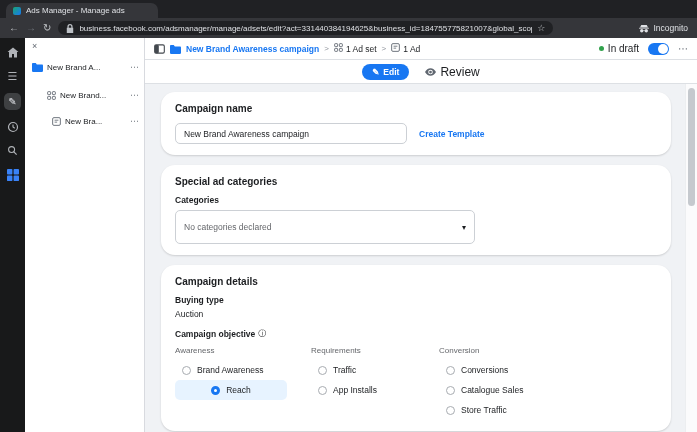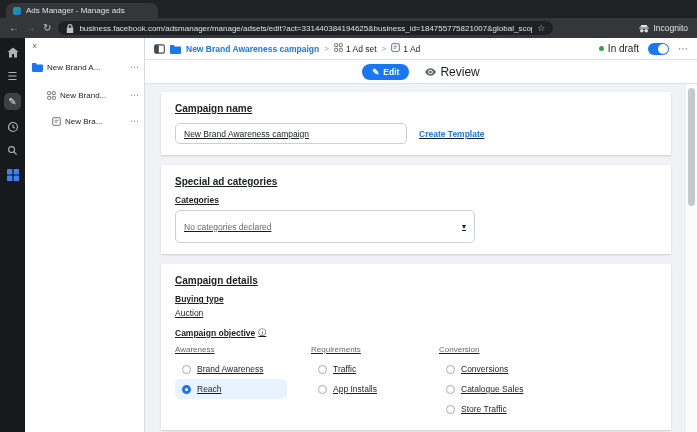--- a/index.html
+++ b/index.html
@@ -46,40 +46,40 @@
   .status-label{font-size:10px;}
   .toggle{width:21px;height:12px;border-radius:6px;background:#1877f2;position:relative;margin:0 4px;}
   .knob{position:absolute;right:1px;top:1px;width:10px;height:10px;border-radius:50%;background:#fff;}
   .bar-dots{color:#606770;font-size:10px;}
 
   .editbar{height:24px;background:#fff;border-bottom:1px solid #dde0e4;display:flex;align-items:center;justify-content:center;gap:16px;}
   .edit-pill{height:16px;background:#1877f2;color:#fff;border-radius:9px;display:flex;align-items:center;gap:4px;padding:0 10px;font-size:8.5px;font-weight:bold;}
   .review{display:flex;align-items:center;gap:4px;font-size:12px;color:#1c1e21;}
 
   .content{position:absolute;top:46px;left:0;width:540px;height:348px;overflow:hidden;padding:8px 14px 0 16px;}
-  .card{background:#fff;border-radius:0;box-shadow:0 1px 2px rgba(0,0,0,0.15);padding:11px 14px;margin-bottom:10px;text-decoration:underline;}
+  .card{background:#fff;border-radius:14px;box-shadow:0 1px 2px rgba(0,0,0,0.15);padding:11px 14px;margin-bottom:10px;}
   .card-title{font-size:10px;font-weight:bold;}
   .field-row{display:flex;align-items:center;gap:12px;margin-top:9px;}
   input.text{width:232px;height:21px;border:1px solid #ccd0d5;border-radius:5px;padding:0 8px;font-size:8.5px;font-family:inherit;color:#1c1e21;outline:none;}
   .link{color:#1877f2;font-size:8.5px;}
   .link.bold{font-weight:bold;}
   .desc{font-size:8.5px;line-height:1.35;color:#1c1e21;margin-top:6px;max-width:445px;}
   .sub-label{font-size:8.5px;font-weight:bold;margin-top:8px;}
-  .dropdown{width:300px;height:33px;border:1px solid #ccd0d5;border-radius:5px;display:flex;align-items:center;justify-content:space-between;padding:8px 8px;margin-top:5px;background:#fff;}
+  .dropdown{width:300px;height:26px;border:1px solid #ccd0d5;border-radius:5px;display:flex;align-items:center;justify-content:space-between;padding:16px 8px;margin-top:5px;background:#fff;}
   .dd-value{font-size:8.5px;color:#65676b;}
   .dd-chev{font-size:8px;color:#1c1e21;}
   .value-text{font-size:8.5px;margin-top:4px;}
   .obj-label{display:flex;align-items:center;gap:3px;margin-top:10px;}
   .info{font-size:8px;color:#1c1e21;line-height:1;}
   .columns{display:flex;gap:24px;margin-top:7px;}
   .col{display:flex;flex-direction:column;}
   .col0{width:112px;}.col1{width:104px;}.col2{width:100px;}
   .col-heading{font-size:8px;color:#65676b;margin-bottom:5px;}
   .opt{height:20px;display:flex;align-items:center;gap:6px;padding:0 7px;border-radius:5px;font-size:8.5px;}
-  .opt.selected{background:#e7f3ff;}
+  .opt.selected{background:#e7f3ff;justify-content:center;}
   .radio{width:9px;height:9px;border-radius:50%;border:1px solid #a8acb1;background:#fff;flex:0 0 auto;}
   .opt.selected .radio{border:3px solid #1877f2;}
   .opt-label{white-space:nowrap;}
 
   .scrollbar{position:absolute;top:46px;right:0;width:12px;height:348px;background:#fbfbfc;border-left:1px solid #eceef0;}
   .thumb{position:absolute;top:4px;left:2px;width:7px;height:118px;border-radius:4px;background:#c5c9ce;}
 </style>
 </head>
 <body>
 

